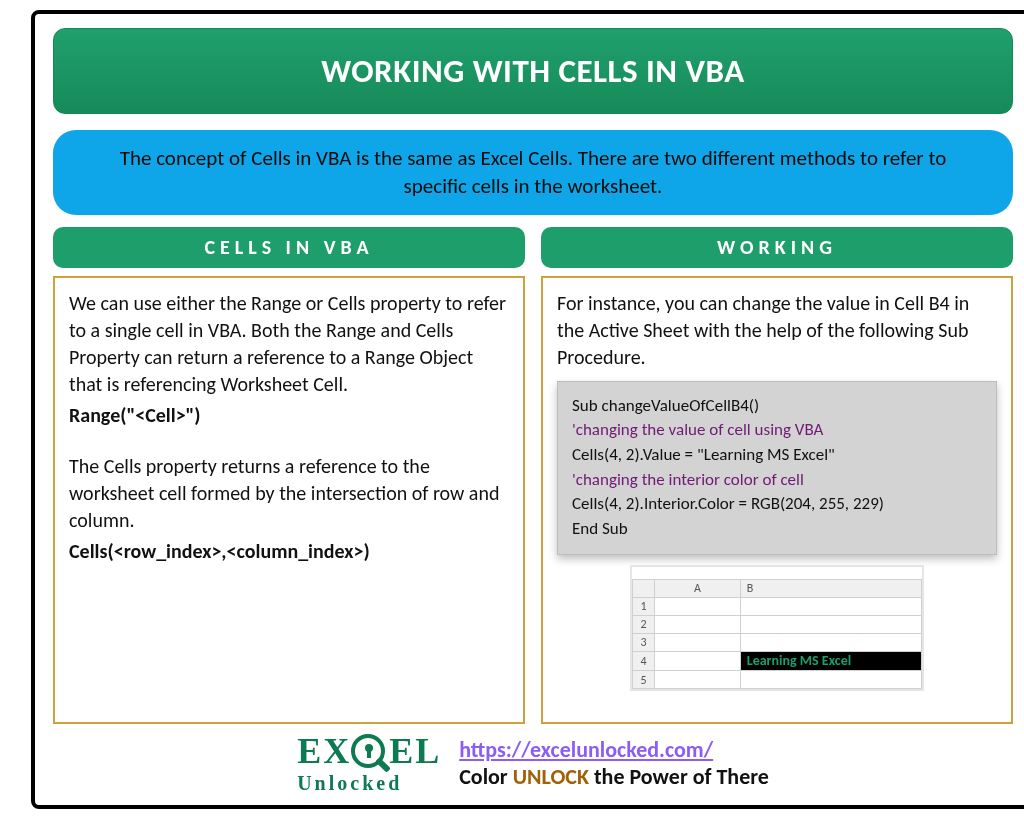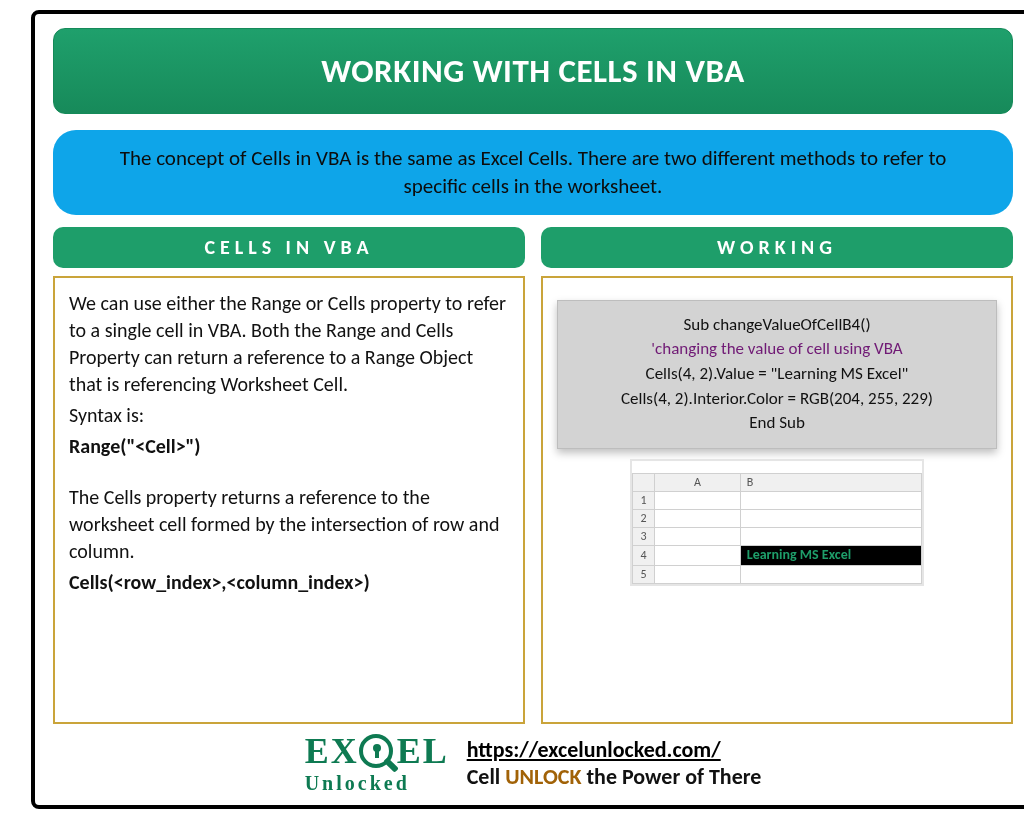--- a/index.html
+++ b/index.html
@@ -74,21 +74,20 @@
   .gap { height: 20px; }
   .code-box {
     background: #d3d3d3;
     border: 1px solid #bdbdbd;
     padding: 12px 14px;
     font-family: Calibri, Arial, sans-serif;
     font-size: 17px;
     line-height: 1.45;
     margin-top: 10px;
     box-shadow: 0 4px 8px rgba(0,0,0,0.25);
-    text-align: center;
   }
   .code-comment { color: #701a75; }
   .mini-sheet {
     margin: 12px auto 0 auto;
     width: 290px;
     border-collapse: collapse;
     font-size: 13px;
     background: #fff;
   }
   .mini-sheet th, .mini-sheet td {
@@ -179,21 +178,21 @@
     width:4px; height:8px;
     background:#0e7a52;
   }
   .footer-text {
     display: flex;
     flex-direction: column;
     align-items: flex-start;
     font-size: 22px;
   }
   .footer-link {
-    color: #000000;
+    color: #8b5cf6;
     text-decoration: underline;
     font-weight: 700;
   }
   .footer-tagline {
     color: #111;
     font-weight: 700;
   }
   .unlock-red { color: #a16207; }
 </style>
 </head>
@@ -204,35 +203,36 @@
   <div class="title-bar">WORKING WITH CELLS IN VBA</div>
 
   <div class="intro-box">The concept of Cells in VBA is the same as Excel Cells. There are two different methods to refer to specific cells in the worksheet.</div>
 
   <div class="columns">
 
     <div class="col">
       <div class="section-header">CELLS IN VBA</div>
       <div class="section-body">
         <p>We can use either the Range or Cells property to refer to a single cell in VBA. Both the Range and Cells Property can return a reference to a Range Object that is referencing Worksheet Cell.</p>
-        <p>Syntax is:</p>
         <p class="syntax-bold">Range("&lt;Cell&gt;")</p>
         <div class="gap"></div>
         <p>The Cells property returns a reference to the worksheet cell formed by the intersection of row and column.</p>
         <p class="syntax-bold">Cells(&lt;row_index&gt;,&lt;column_index&gt;)</p>
       </div>
     </div>
 
     <div class="col">
       <div class="section-header">WORKING</div>
       <div class="section-body">
+        <p>For instance, you can change the value in Cell B4 in the Active Sheet with the help of the following Sub Procedure.</p>
         <div class="code-box">
           <div>Sub changeValueOfCellB4()</div>
           <div class="code-comment">'changing the value of cell using VBA</div>
           <div>Cells(4, 2).Value = "Learning MS Excel"</div>
+          <div class="code-comment">'changing the interior color of cell</div>
           <div>Cells(4, 2).Interior.Color = RGB(204, 255, 229)</div>
           <div>End Sub</div>
         </div>
         <div class="mini-center">
           <div class="mini-wrap">
             <table class="mini-sheet">
               <tbody>
                   <tr>
                 <th class="rowhdr"></th>
                 <th class="colA">A</th>
@@ -283,18 +283,18 @@
             </span>
           <span style="font-size:36px;font-weight:700;">E</span>
           <span style="font-size:36px;font-weight:700;">L</span>
         </div>
         <span class="logo-sub">Unlocked</span>
       </div>
     </div>
     <div class="footer-text">
       <a class="footer-link">https://excelunlocked.com/</a>
       <span class="footer-tagline">
-        <span>Cell </span><span class="unlock-red">UNLOCK</span><span> the Power of There</span>
+        <span>Color </span><span class="unlock-red">UNLOCK</span><span> the Power of There</span>
       </span>
     </div>
   </div>
 
 </div>
 
 </body></html>

